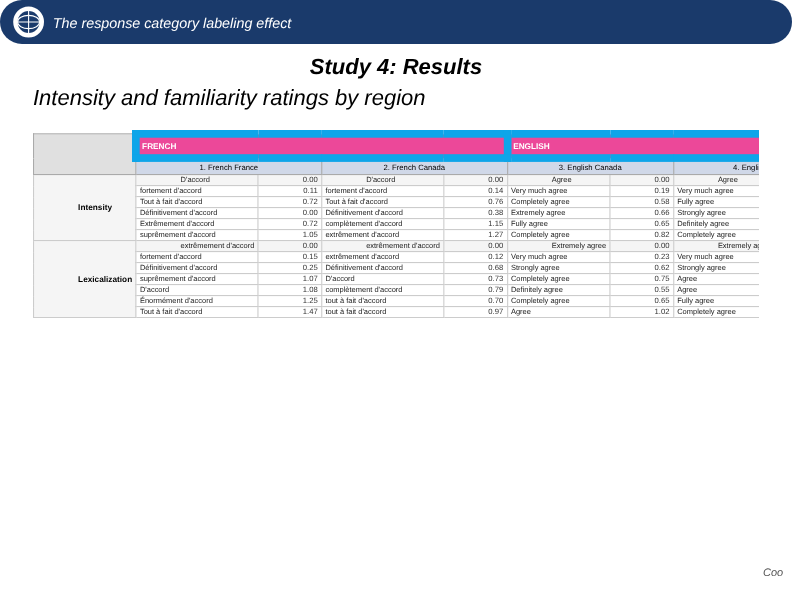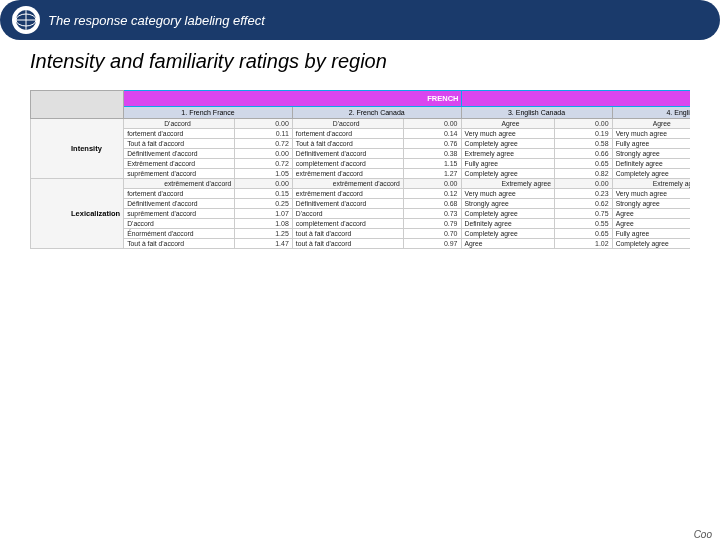--- a/index.html
+++ b/index.html
@@ -69,26 +69,26 @@
       overflow-x: auto;
     }
 
     table {
       width: 100%;
       border-collapse: collapse;
       font-size: 7.5px;
     }
 
     .col-group-header {
-      background: #d946ef;
+      background: #ec4899;
       color: white;
-      text-align: right;
+      text-align: left;
       font-weight: bold;
       padding: 3px 2px;
-      border: 1px solid #0ea5e9;
+      border: 7px solid #0ea5e9;
       font-size: 7.5px;
     }
 
     .row-label-header {
       background: #e0e0e0;
       color: #000;
       font-weight: bold;
       padding: 2px 4px;
       border: 1px solid #aaa;
       font-size: 7.5px;
@@ -138,21 +138,21 @@
       font-size: 9px;
       color: #333;
       margin-top: 8px;
       padding: 0 0px;
       font-style: normal;
     }
 
     
     #bottom-right {
       position: absolute;
-      bottom: 0;
+      bottom: 13px;
       right: 8px;
       font-size: 10px;
       color: #555;
       font-style: italic;
     }
   </style>
 </head>
 <body>
 
 <div id="header-bar">
@@ -161,20 +161,21 @@
       <circle cx="12" cy="12" r="10" fill="#1a3a6b"></circle>
       <ellipse cx="12" cy="12" rx="10" ry="6" fill="none" stroke="white" stroke-width="1"></ellipse>
       <line x1="2" y1="12" x2="22" y2="12" stroke="white" stroke-width="1"></line>
       <line x1="12" y1="2" x2="12" y2="22" stroke="white" stroke-width="1"></line>
     </svg>
   </div>
   <span>The response category labeling effect</span>
 </div>
 
 <div id="main">
+  <div id="study-title">Study 4: Results</div>
   <div id="study-subtitle">Intensity and familiarity ratings by region</div>
 
   <div id="table-container">
     <table>
       <thead>
         <tr>
           <th rowspan="2" class="row-label-header"></th>
           <th colspan="4" class="col-group-header">FRENCH</th>
           <th colspan="6" class="col-group-header">ENGLISH</th>
         </tr>

